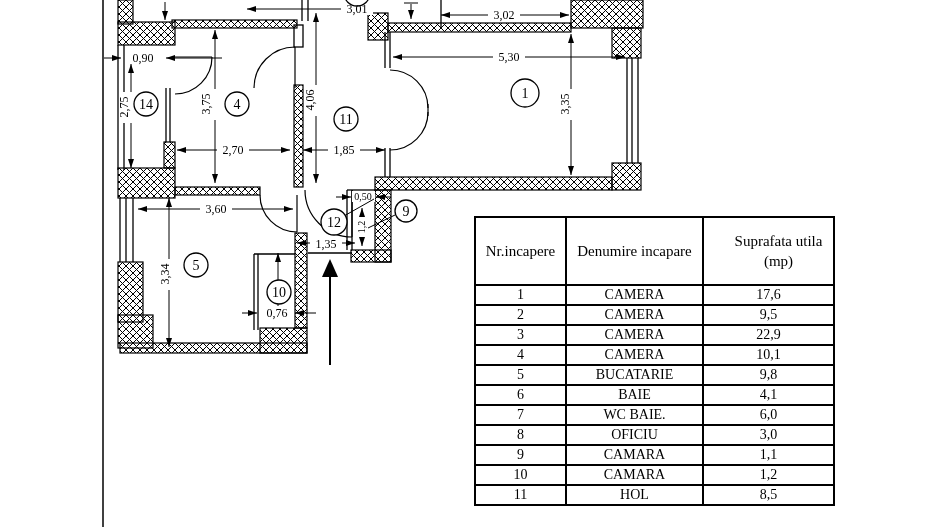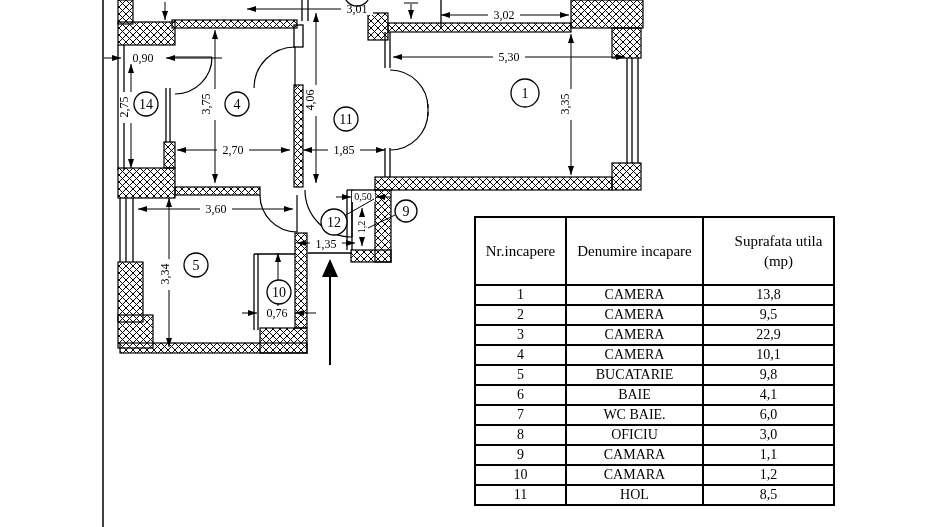--- a/index.html
+++ b/index.html
@@ -204,21 +204,21 @@
         <th>
           <div class="hdr-line">Suprafata utila</div>
           <div class="hdr-line">(mp)</div>
         </th>
       </tr>
     </thead>
     <tbody>
       <tr>
         <td>1</td>
         <td>CAMERA</td>
-        <td>13,8</td>
+        <td>17,6</td>
       </tr>
       <tr>
         <td>2</td>
         <td>CAMERA</td>
         <td>9,5</td>
       </tr>
       <tr>
         <td>3</td>
         <td>CAMERA</td>
         <td>22,9</td>

